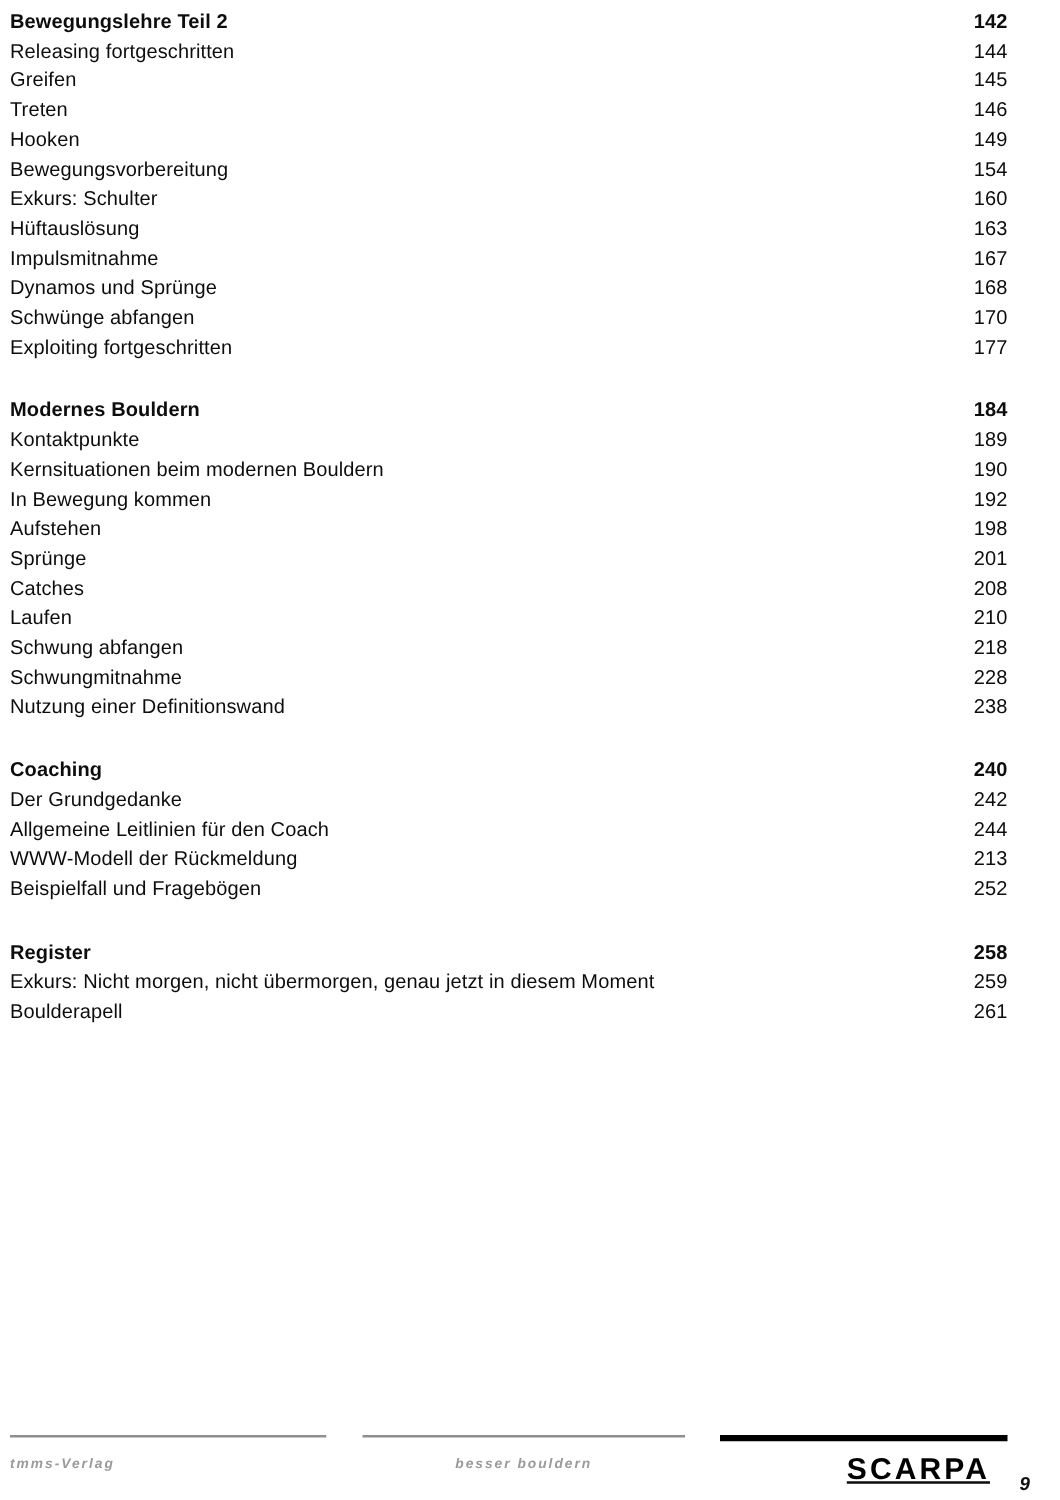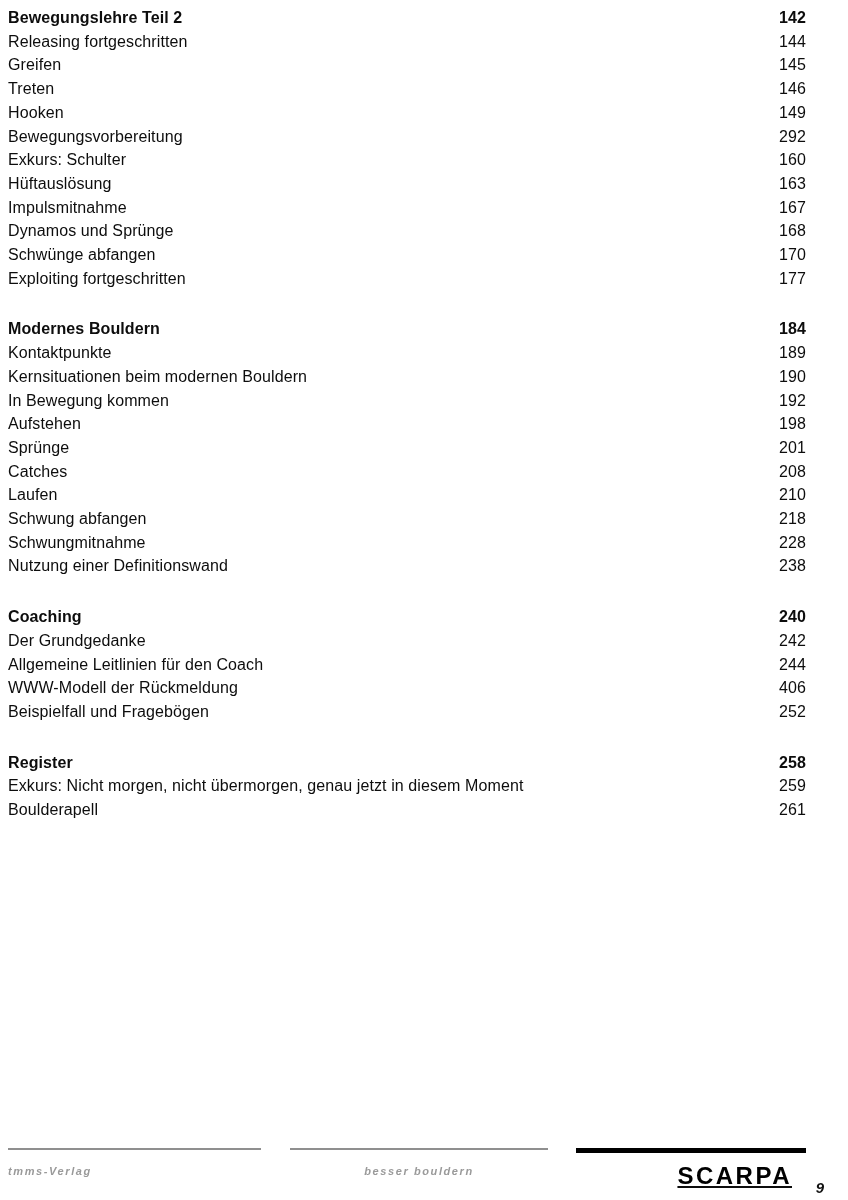--- a/index.html
+++ b/index.html
@@ -88,21 +88,21 @@
       <div class="row">
         <span class="label">Treten</span>
         <span class="page-num">146</span>
       </div>
       <div class="row">
         <span class="label">Hooken</span>
         <span class="page-num">149</span>
       </div>
       <div class="row">
         <span class="label">Bewegungsvorbereitung</span>
-        <span class="page-num">292</span>
+        <span class="page-num">154</span>
       </div>
       <div class="row">
         <span class="label">Exkurs: Schulter</span>
         <span class="page-num">160</span>
       </div>
       <div class="row">
         <span class="label">Hüftauslösung</span>
         <span class="page-num">163</span>
       </div>
       <div class="row">
@@ -178,21 +178,21 @@
       <div class="row">
         <span class="label">Der Grundgedanke</span>
         <span class="page-num">242</span>
       </div>
       <div class="row">
         <span class="label">Allgemeine Leitlinien für den Coach</span>
         <span class="page-num">244</span>
       </div>
       <div class="row">
         <span class="label">WWW-Modell der Rückmeldung</span>
-        <span class="page-num">406</span>
+        <span class="page-num">213</span>
       </div>
       <div class="row">
         <span class="label">Beispielfall und Fragebögen</span>
         <span class="page-num">252</span>
       </div>
     </section>
 
     <section class="toc-section">
       <div class="row head">
         <span class="label">Register</span>

